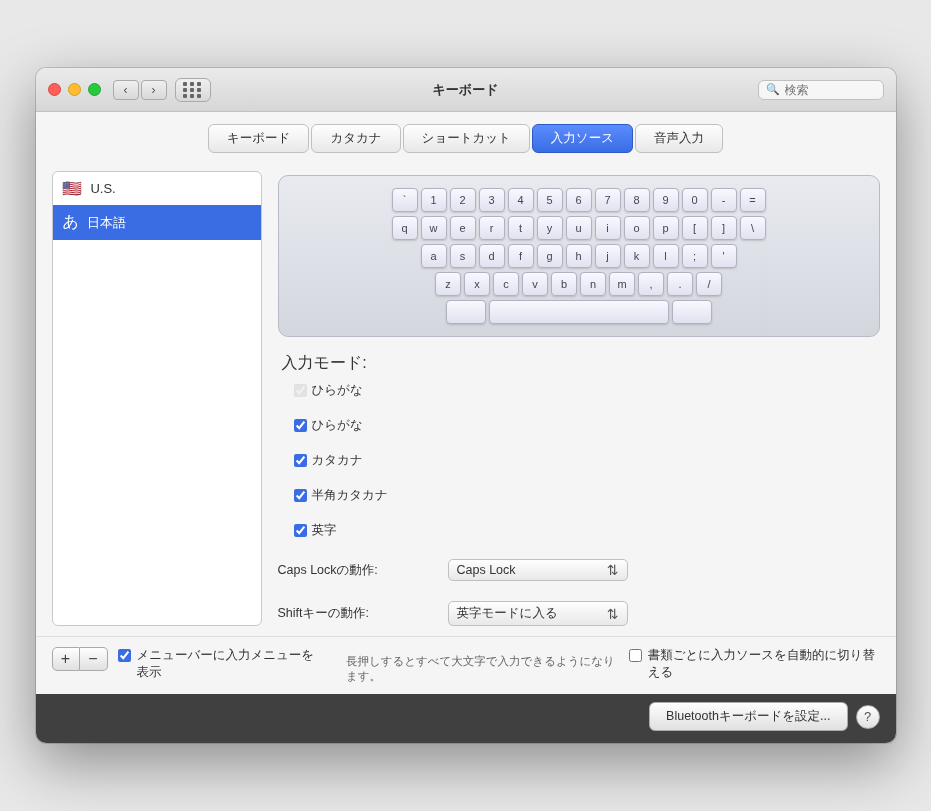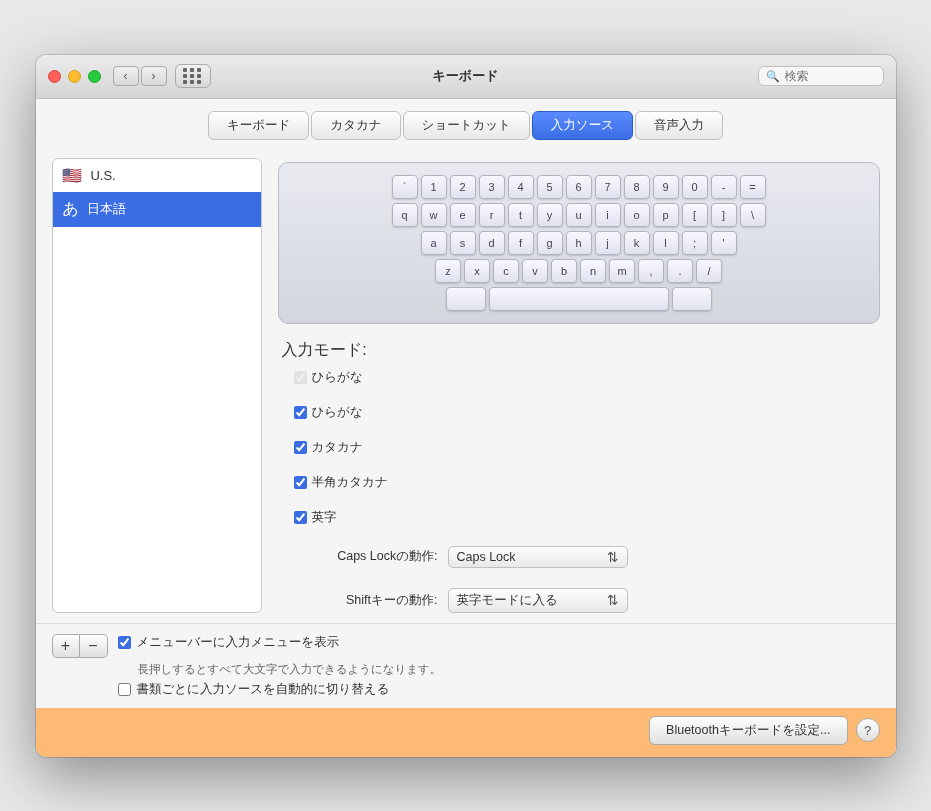--- a/index.html
+++ b/index.html
@@ -255,21 +255,21 @@
     
     .action-row {
       display: flex;
       align-items: center;
       gap: 10px;
       margin-top: 8px;
     }
     .action-label {
       font-size: 12.5px;
       color: #333;
-      text-align: right;
+      text-align: left;
       min-width: 160px;
     }
     .select-box {
       display: flex;
       align-items: center;
       background: linear-gradient(to bottom, #fefefe, #e8e8e8);
       border: 1px solid #c0c0c0;
       border-radius: 5px;
       padding: 3px 8px;
       font-size: 12.5px;
@@ -310,21 +310,20 @@
       font-size: 16px;
       color: #444;
       cursor: pointer;
       font-weight: 300;
     }
     .ar-btn:first-child { border-radius: 5px 0 0 5px; }
     .ar-btn:last-child { border-radius: 0 5px 5px 0; border-left: none; }
 
     .bottom-checkboxes {
       display: flex;
-      flex-direction: column;
       gap: 4px;
     }
     .bottom-checkbox-item {
       display: flex;
       align-items: flex-start;
       gap: 6px;
       font-size: 12.5px;
       color: #333;
     }
     .bottom-checkbox-item input[type="checkbox"] {
@@ -340,21 +339,21 @@
       margin-top: 7px;
     }
 
     
     .footer {
       display: flex;
       justify-content: flex-end;
       align-items: center;
       padding: 8px 16px 12px;
       gap: 8px;
-      background: #fdba74;
+      background: #404040;
     }
     .footer-btn {
       background: linear-gradient(to bottom, #fefefe, #e0e0e0);
       border: 1px solid #aaa;
       border-radius: 6px;
       padding: 5px 16px;
       font-size: 12.5px;
       color: #333;
       cursor: pointer;
     }

